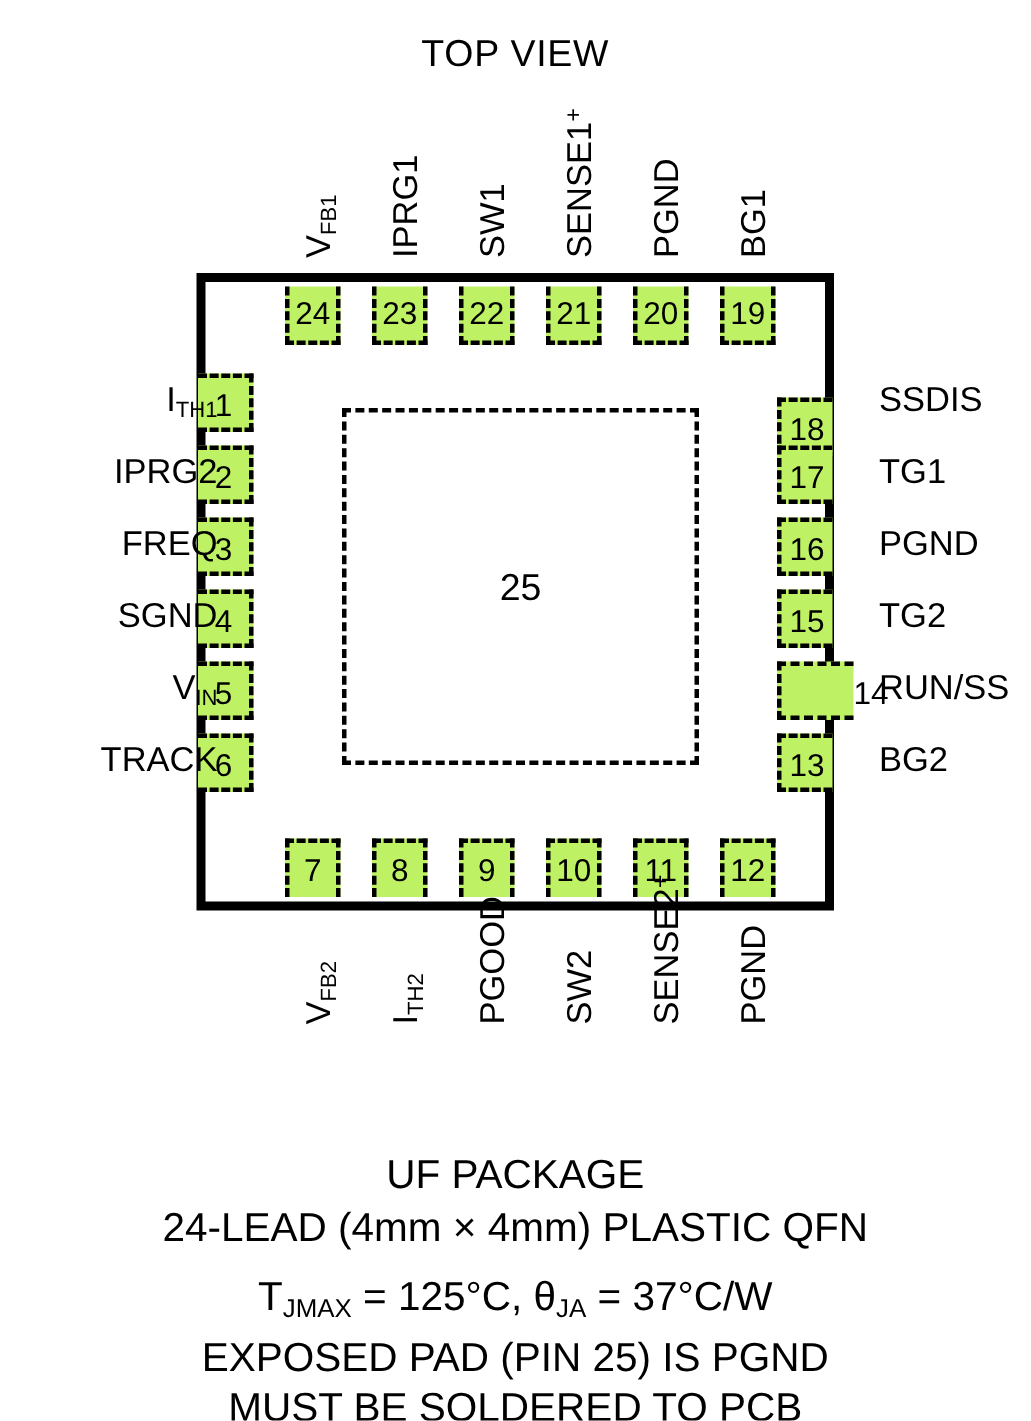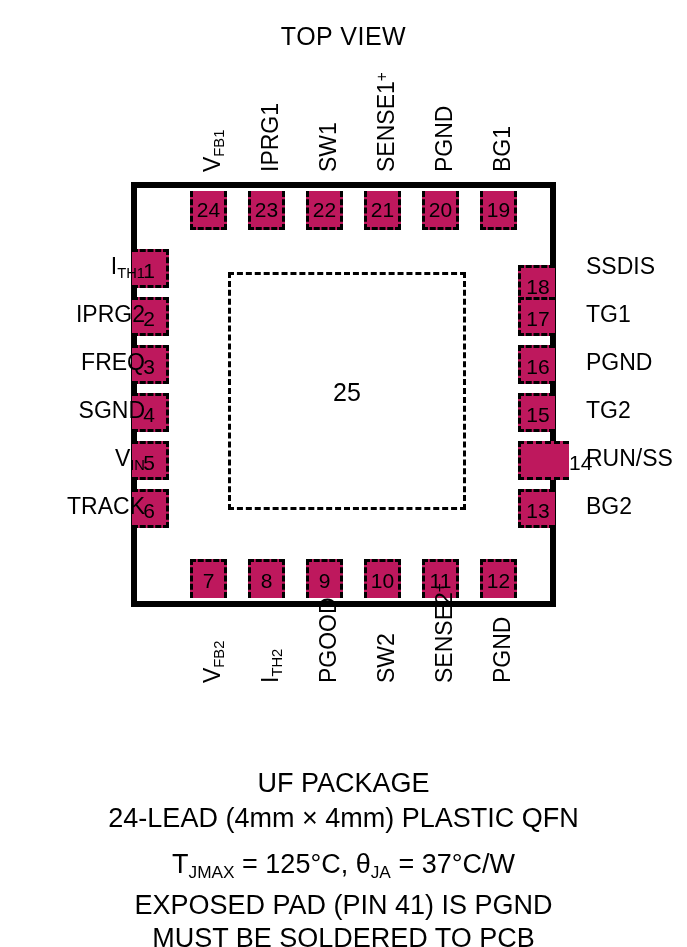--- a/index.html
+++ b/index.html
@@ -46,21 +46,21 @@
     font-size: 25px;
   }
 
   
   .pad {
     width: 37px; height: 39px;
     box-sizing: border-box;
     font-size: 21px;
     line-height: 37px;
     text-align: center;
-    background: #be185d;
+    background: #bef264;
   }
   .pad.top {
     border: 3px dashed #000;
     border-top: none;
   }
   .pad.bottom {
     border: 3px dashed #000;
     border-bottom: none;
   }
   .pad.left {
@@ -177,14 +177,14 @@
 <div class="abs vert" style="left:199px; top:683px;">V<sub>FB2</sub></div>
 <div class="abs vert" style="left:257px; top:683px;">I<sub>TH2</sub></div>
 <div class="abs vert" style="left:315px; top:683px;">PGOOD</div>
 <div class="abs vert" style="left:373px; top:683px;">SW2</div>
 <div class="abs vert" style="left:431px; top:683px;">SENSE2<sup>+</sup></div>
 <div class="abs vert" style="left:489px; top:683px;">PGND</div>
 
 <div class="abs caption" id="caption-line1">UF PACKAGE</div>
 <div class="abs caption" id="caption-line2">24-LEAD (4mm × 4mm) PLASTIC QFN</div>
 <div class="abs caption" id="caption-line3">T<sub>JMAX</sub> = 125°C, θ<sub>JA</sub> = 37°C/W</div>
-<div class="abs caption" id="caption-line4">EXPOSED PAD (PIN 41) IS PGND</div>
+<div class="abs caption" id="caption-line4">EXPOSED PAD (PIN 25) IS PGND</div>
 <div class="abs caption" id="caption-line5">MUST BE SOLDERED TO PCB</div>
 
 </body></html>

